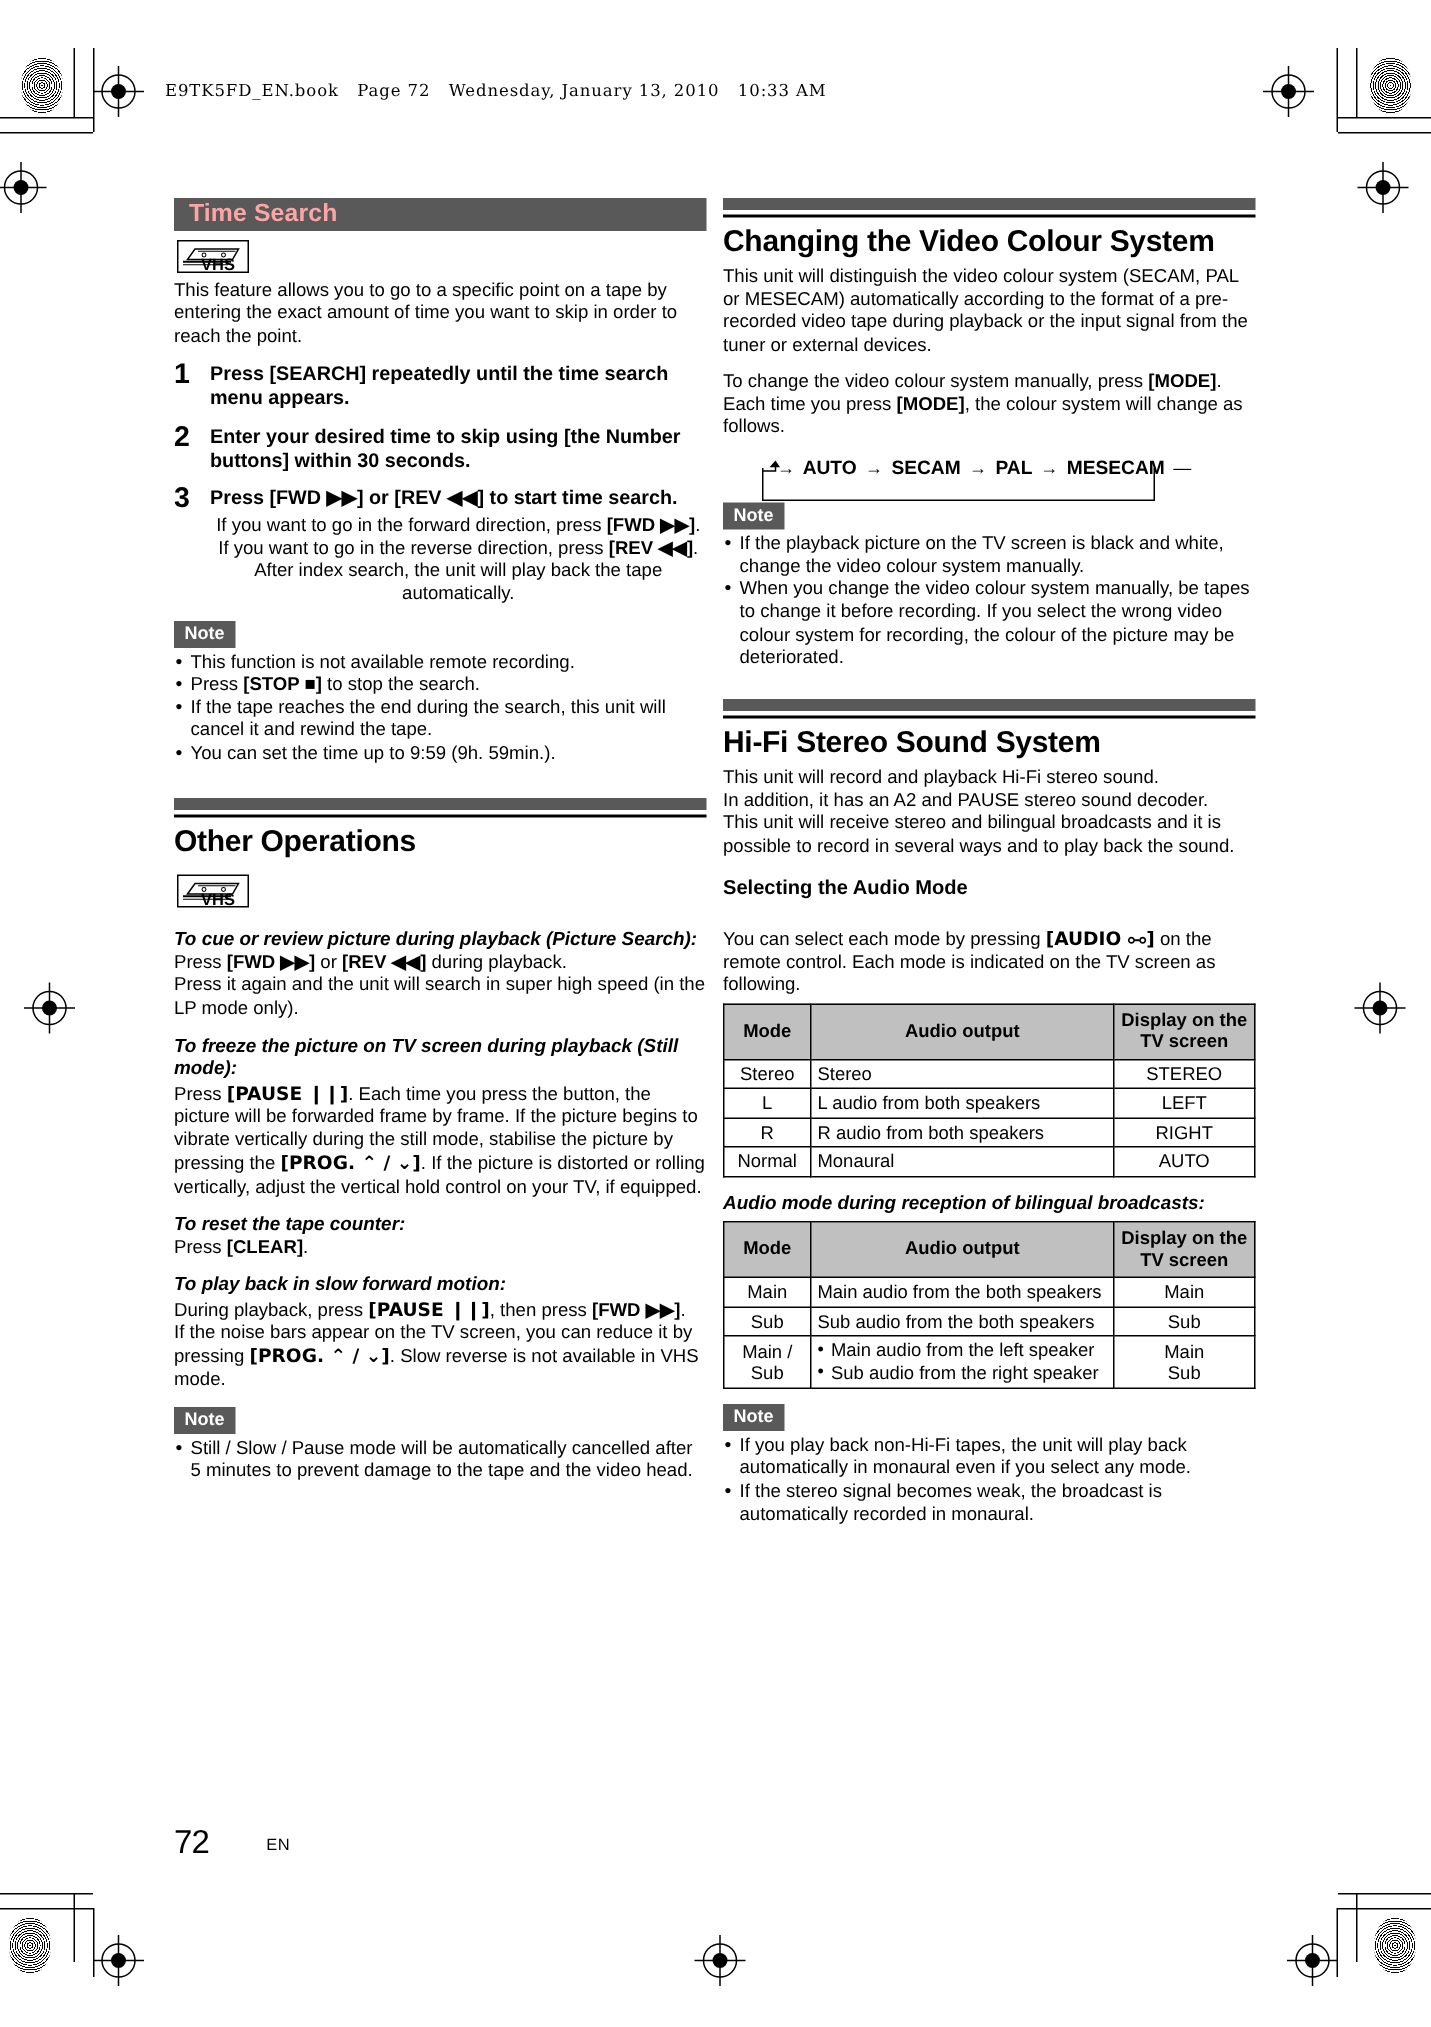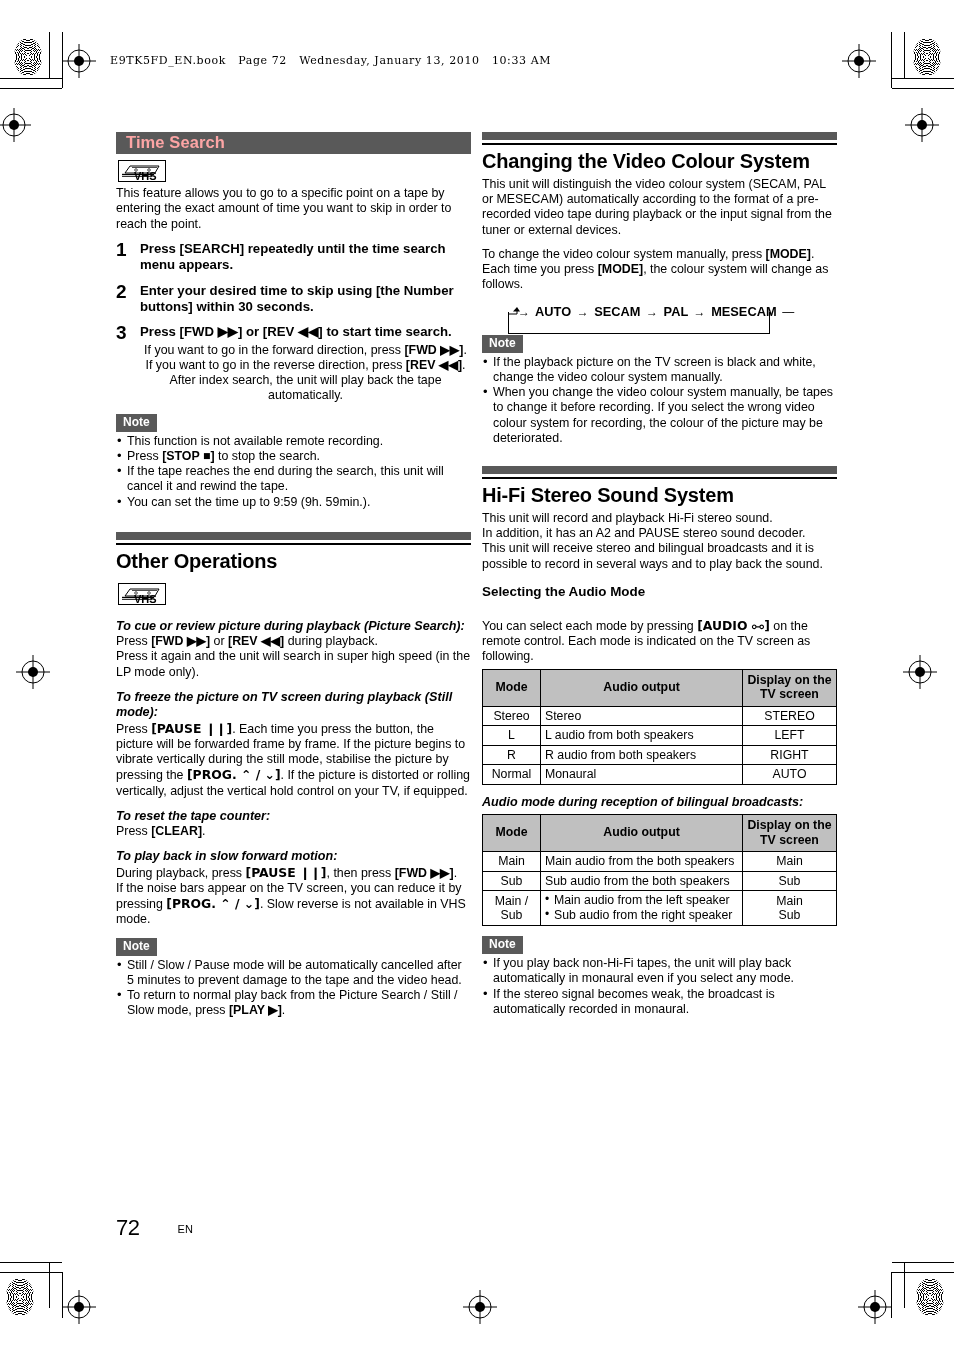--- a/index.html
+++ b/index.html
@@ -396,21 +396,20 @@
 
   <div class="sub-head">To reset the tape counter:</div>
   <p><span>Press </span><b>[CLEAR]</b><span>.</span></p>
 
   <div class="sub-head">To play back in slow forward motion:</div>
   <p><span>During playback, press </span><b class="symbol">[PAUSE ❙❙]</b><span>, then press </span><b>[FWD ▶▶]</b><span>.</span><br><span>If the noise bars appear on the TV screen, you can reduce it by pressing </span><b class="symbol">[PROG. ⌃ / ⌄]</b><span>. Slow reverse is not available in VHS mode.</span></p>
 
   <div class="note-tag">Note</div>
   <ul class="bullets">
     <li>Still / Slow / Pause mode will be automatically cancelled after 5 minutes to prevent damage to the tape and the video head.</li>
-    <li><span>To return to normal play back from the Picture Search / Still / Slow mode, press </span><b>[PLAY ▶]</b><span>.</span></li>
   </ul>
 </div>
 
 <div class="col col-right">
 
   <div class="rule-top"></div>
   <div class="rule-thin"></div>
   <div class="sec-title">Changing the Video Colour System</div>
 
   <p class="p">This unit will distinguish the video colour system (SECAM, PAL or MESECAM) automatically according to the format of a pre-recorded video tape during playback or the input signal from the tuner or external devices.</p>

